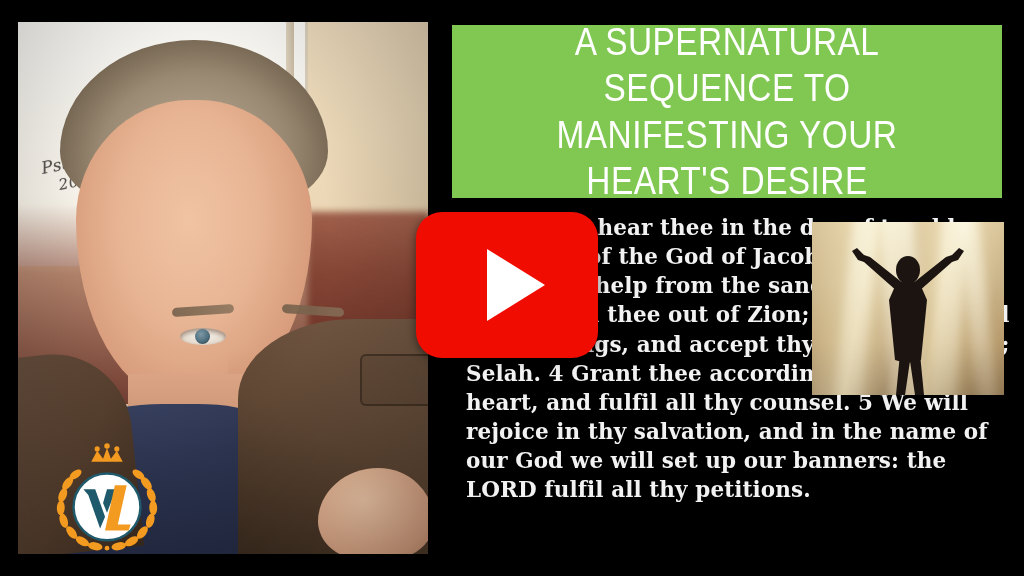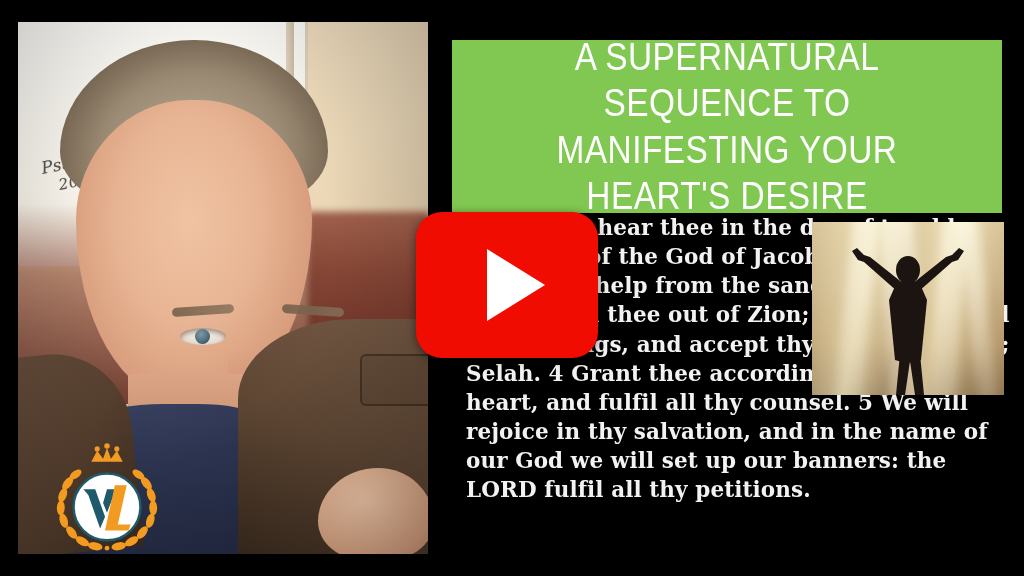--- a/index.html
+++ b/index.html
@@ -132,21 +132,20 @@
     position:absolute; left:30px; top:418px; width:118px; height:124px;
   }
   .logo-badge svg{ width:100%; height:100%; display:block; }
 
   
   .title-banner{
     position:absolute; left:452px; top:25px; width:550px; height:173px;
     background:#80c851;
     display:flex; align-items:center; justify-content:center;
     padding:6px 12px;
-    margin-top:15px;
   }
   .title-text{
     color:#ffffff;
     font-family:"Liberation Sans", sans-serif;
     font-weight:400;
     font-size:38px;
     line-height:1.22;
     text-align:center;
     letter-spacing:.5px;
     transform:scaleX(.88);

